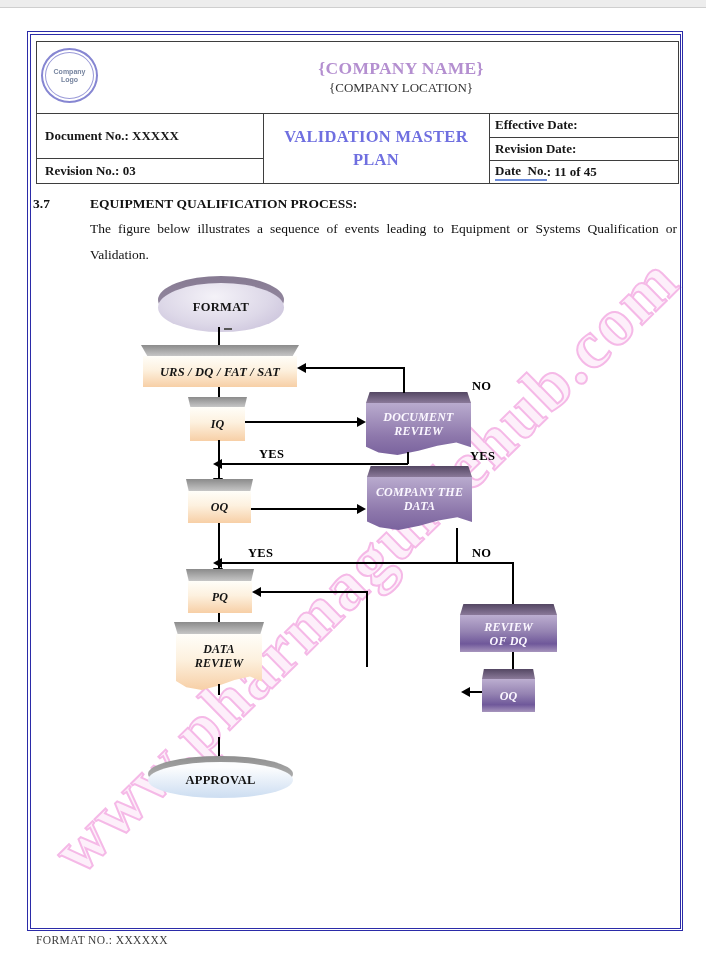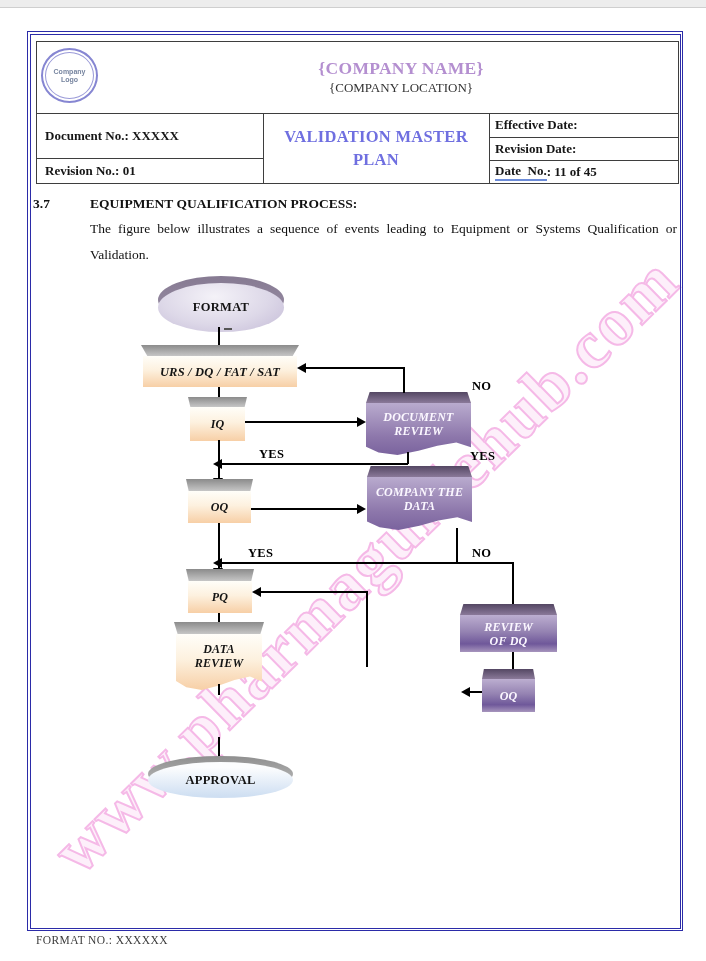--- a/index.html
+++ b/index.html
@@ -97,21 +97,21 @@
     <div class="tl" style="left:452px;top:95px;width:189px;height:1px"></div>
     <div class="tl" style="left:452px;top:118px;width:189px;height:1px"></div>
 
     <div class="logo">
       <div class="logo-inner">Company Logo</div>
     </div>
     <div class="company-name">{COMPANY NAME}</div>
     <div class="company-loc">{COMPANY LOCATION}</div>
 
     <div class="cell doc-no">Document No.: XXXXX</div>
-    <div class="cell rev-no">Revision No.: 01</div>
+    <div class="cell rev-no">Revision No.: 03</div>
     <div class="cell vmp">
         <span>VALIDATION MASTER PLAN</span>
       </div>
     <div class="cell revd">Revision Date:</div>
     <div class="cell eff">Effective Date:</div>
     <div class="cell pageno">
       <span class="pn-link">Date  No.</span>
         <span>: 11 of 45</span>
     </div>
   </div>

